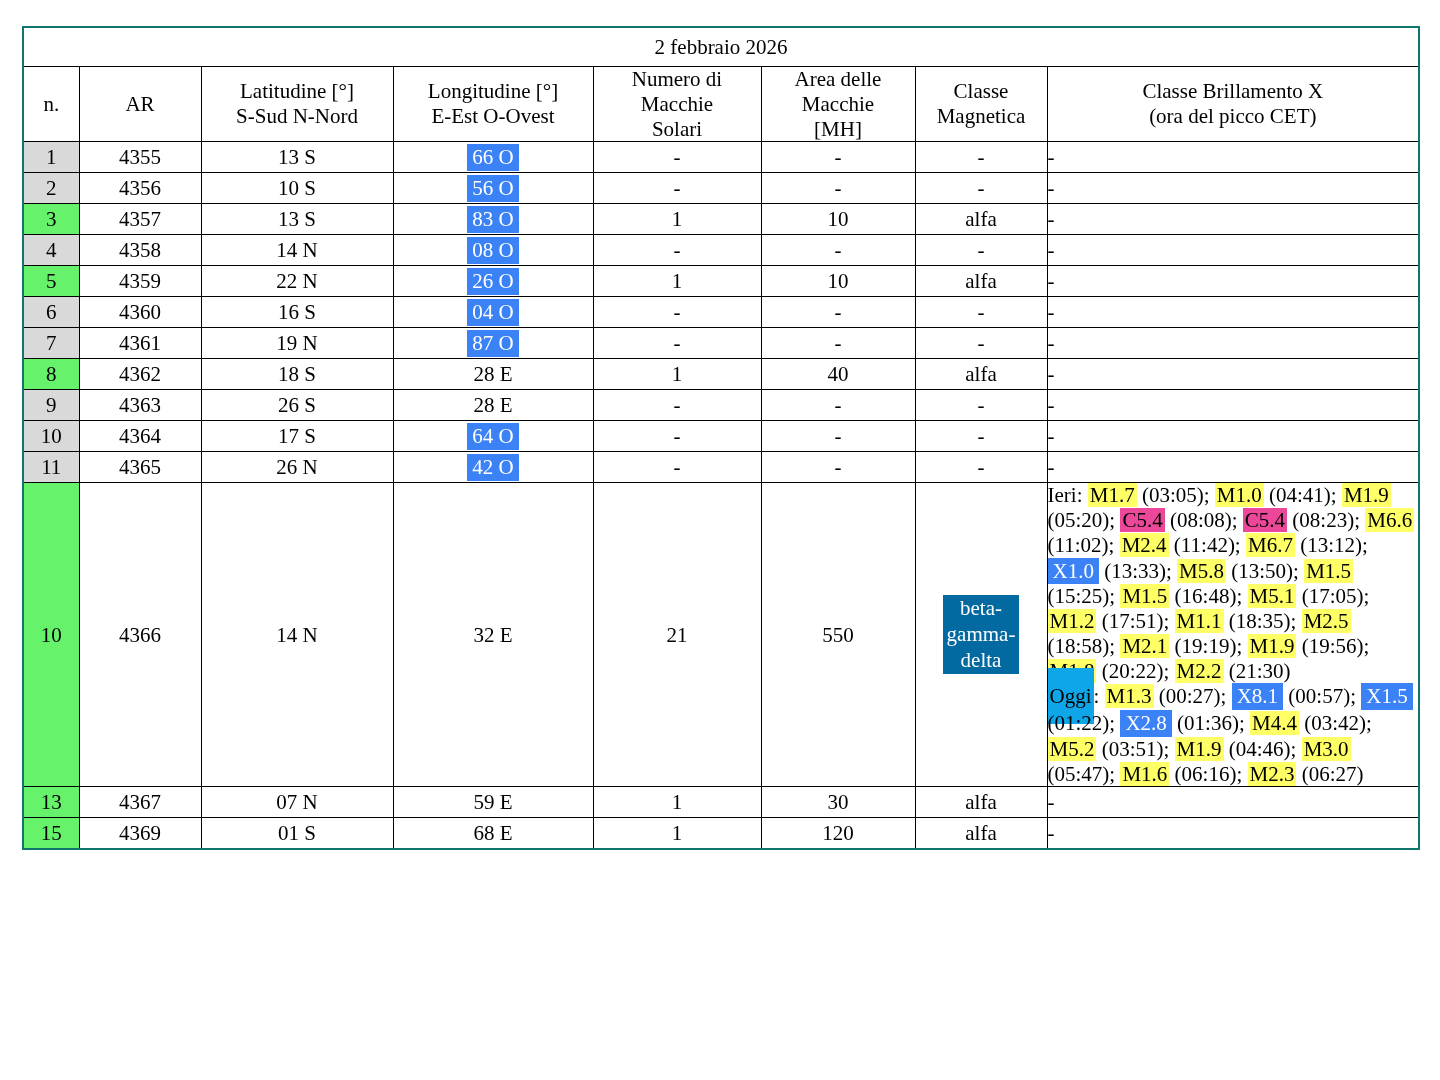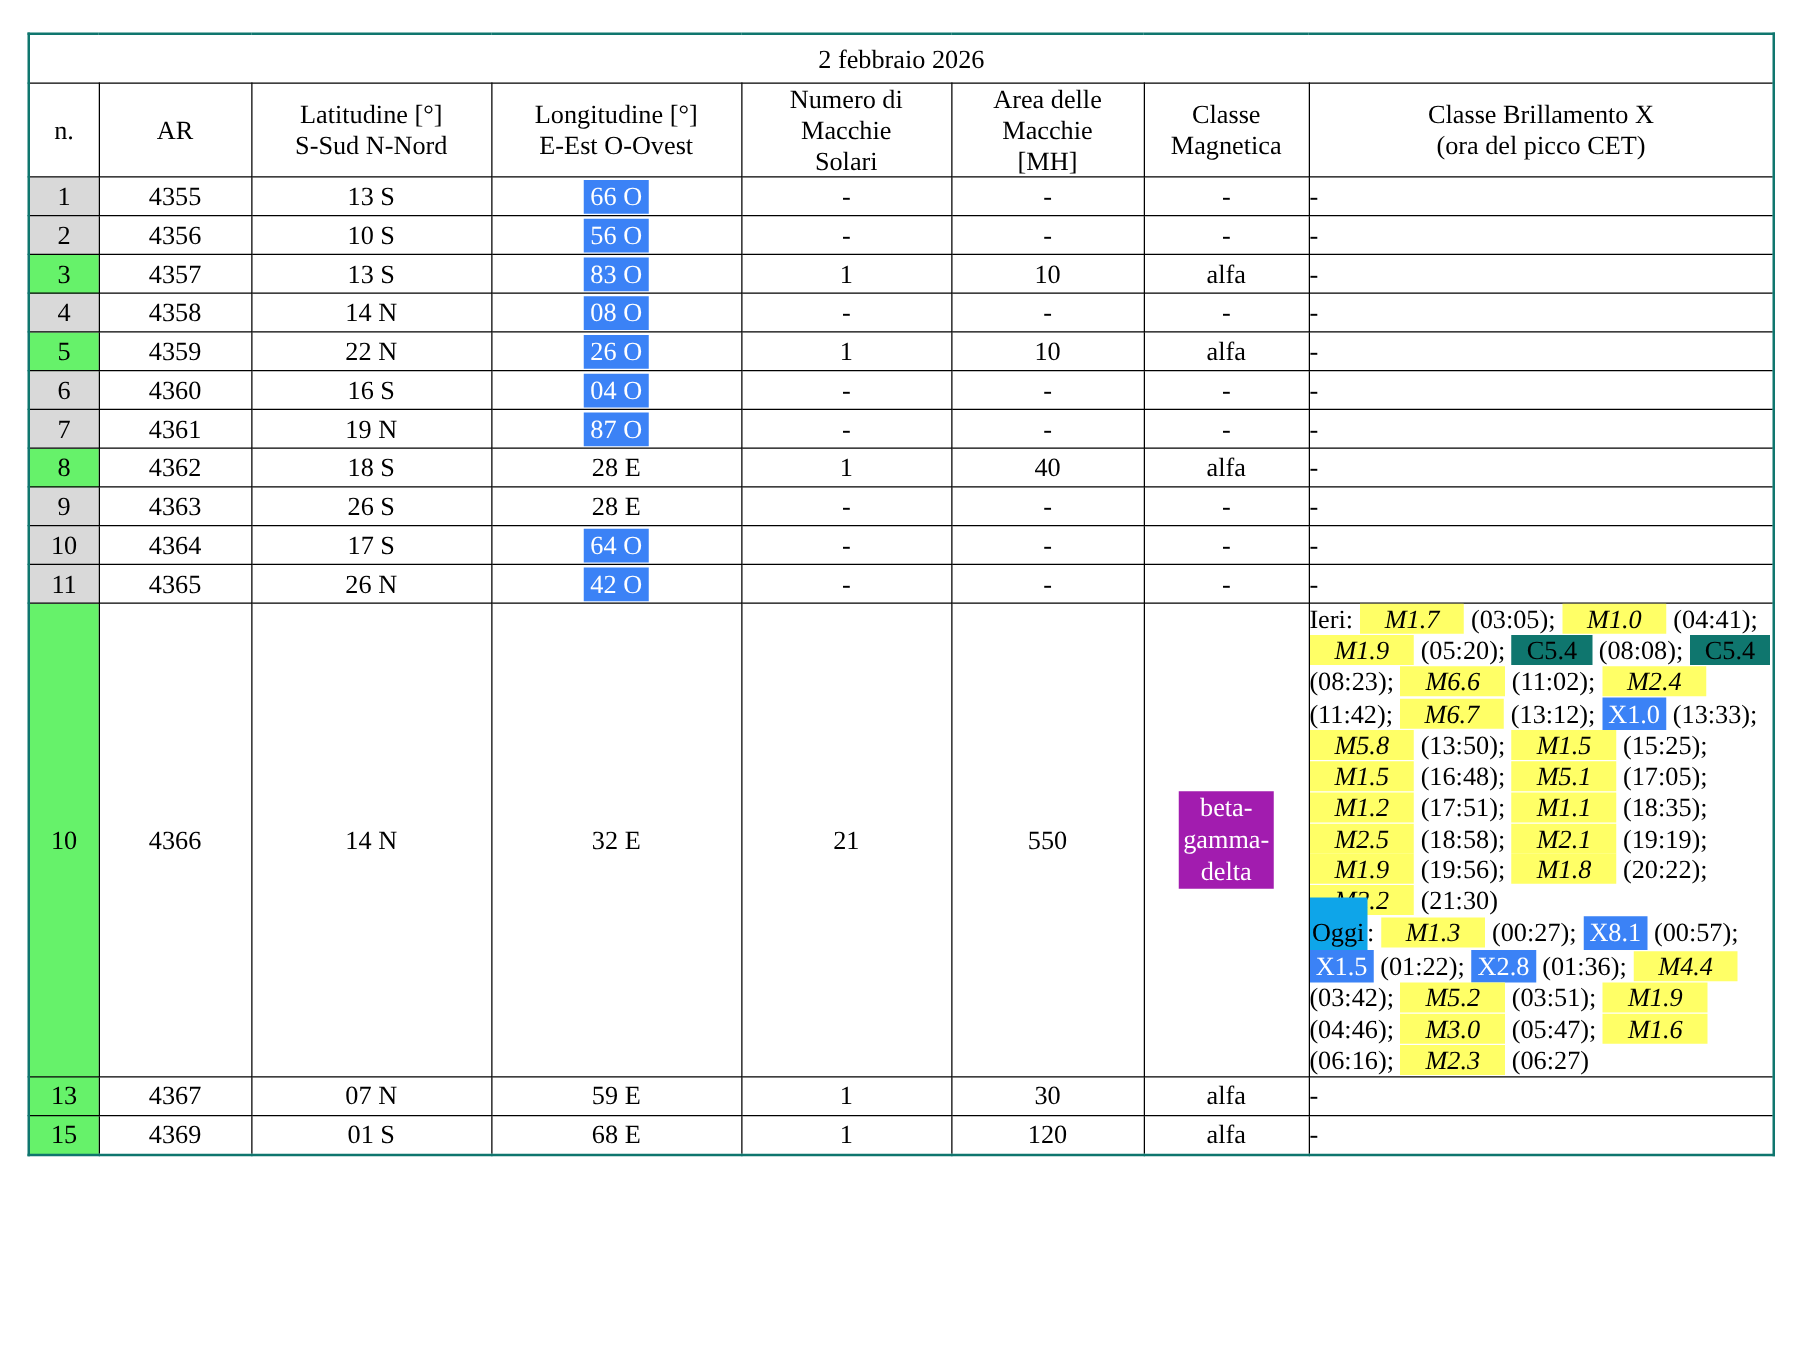--- a/index.html
+++ b/index.html
@@ -52,43 +52,42 @@
   .n-grey { background: #d9d9d9; }
   .n-green { background: #66f26a; }
   .hl-red {
     background: #3b82f6;
     color: #ffffff;
     padding: 1px 5px;
     display: inline-block;
   }
   .hl-yellow {
     background: #ffff66;
-    padding: 0 20px;
-    font-style: italic;
+    padding: 0 2px;
   }
   .hl-cyan {
-    background: #0f766e;
-    padding: 0 12px;
+    background: #ec4899;
+    padding: 0 2px;
     text-align: right;
   }
   .hl-green {
     background: #0ea5e9;
     padding: 16px 2px;
   }
   .flarecell {
     text-align: left;
     padding: 6px 8px 8px 6px;
     font-size: 20.5px;
     line-height: 1.42;
   }
   .magcell {
     text-align: center;
   }
   .mag-beta {
-    background: #a21caf;
+    background: #0369a1;
     color: #ffffff;
     display: inline-block;
     padding: 1px 4px;
     line-height: 1.22;
     text-align: center;
   }
   col.c-n     { width: 56px; }
   col.c-ar    { width: 122px; }
   col.c-lat   { width: 192px; }
   col.c-lon   { width: 200px; }

